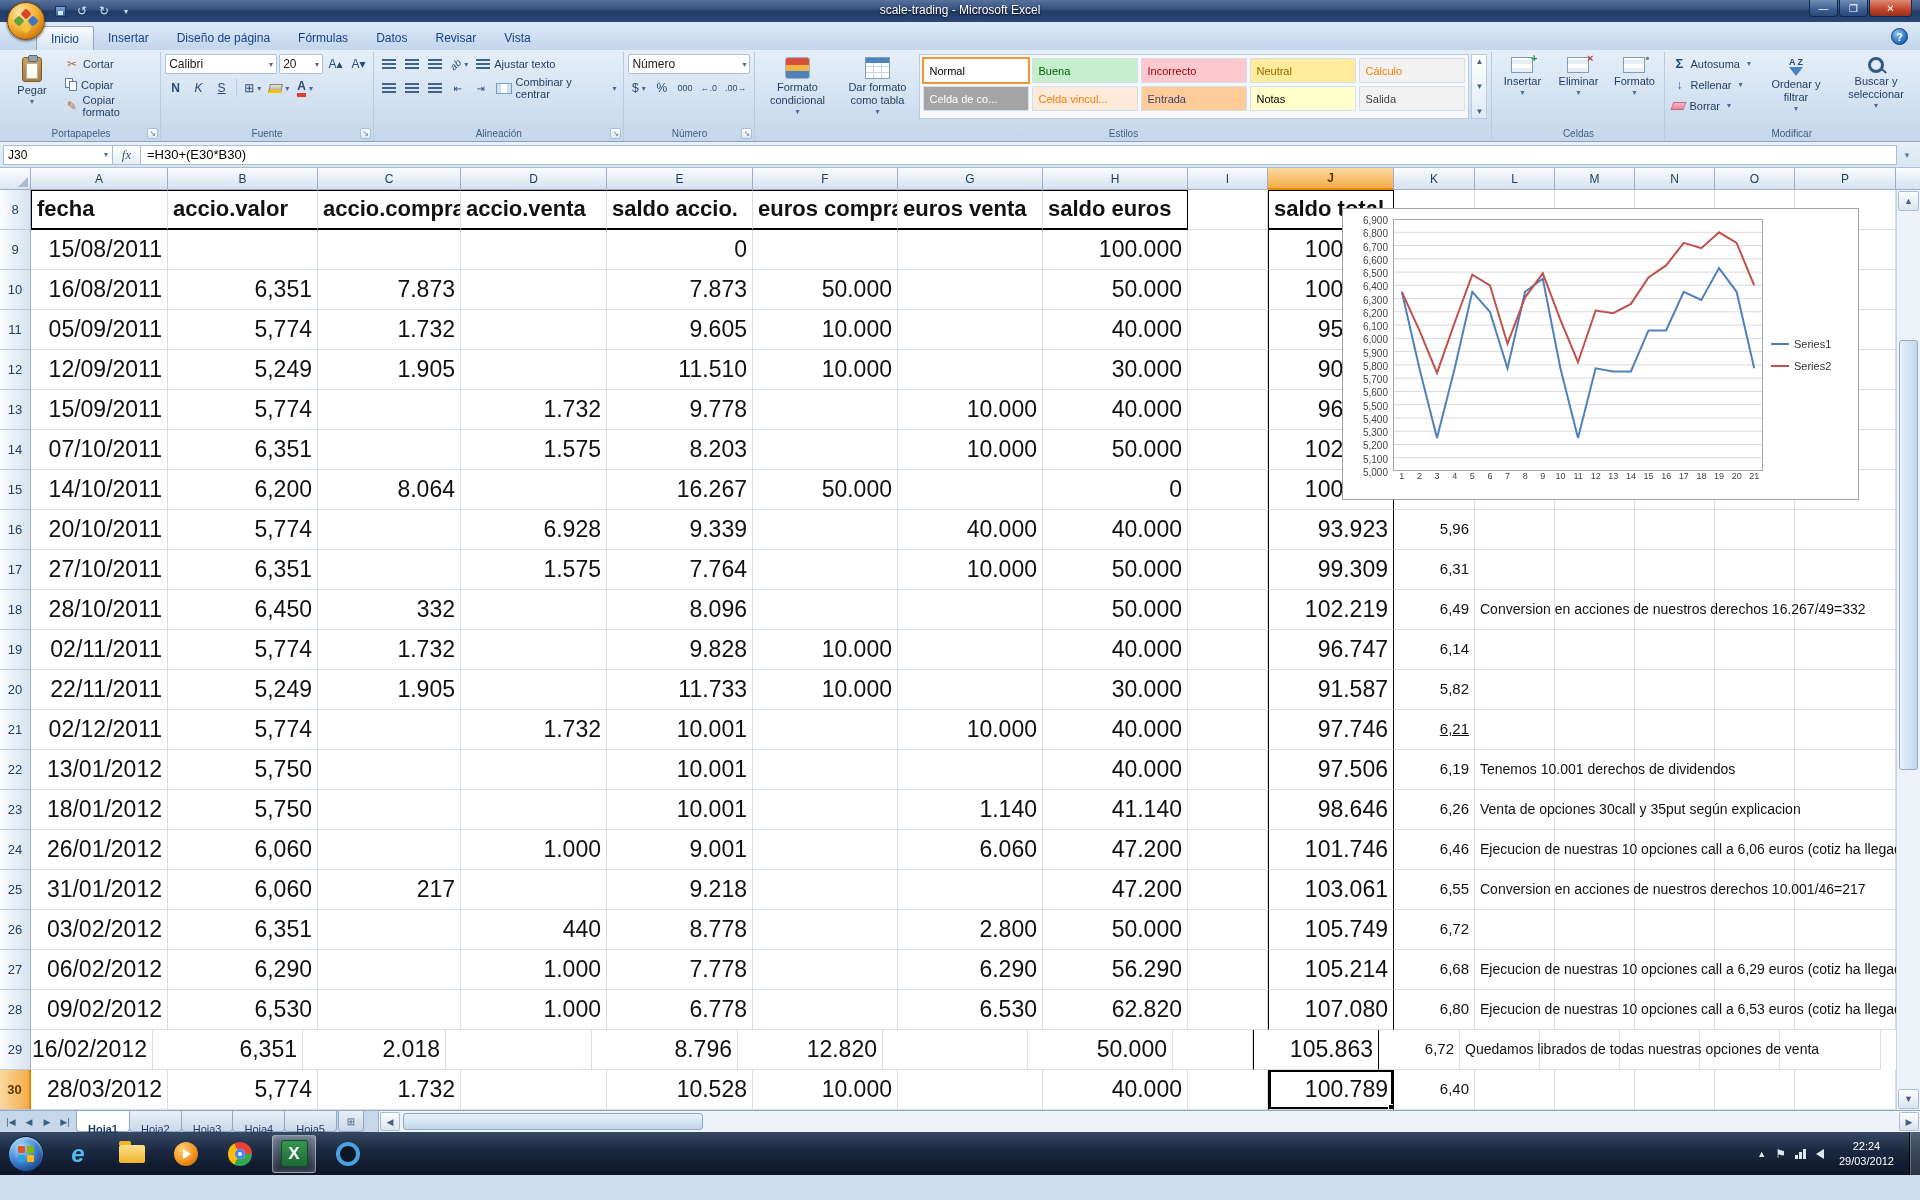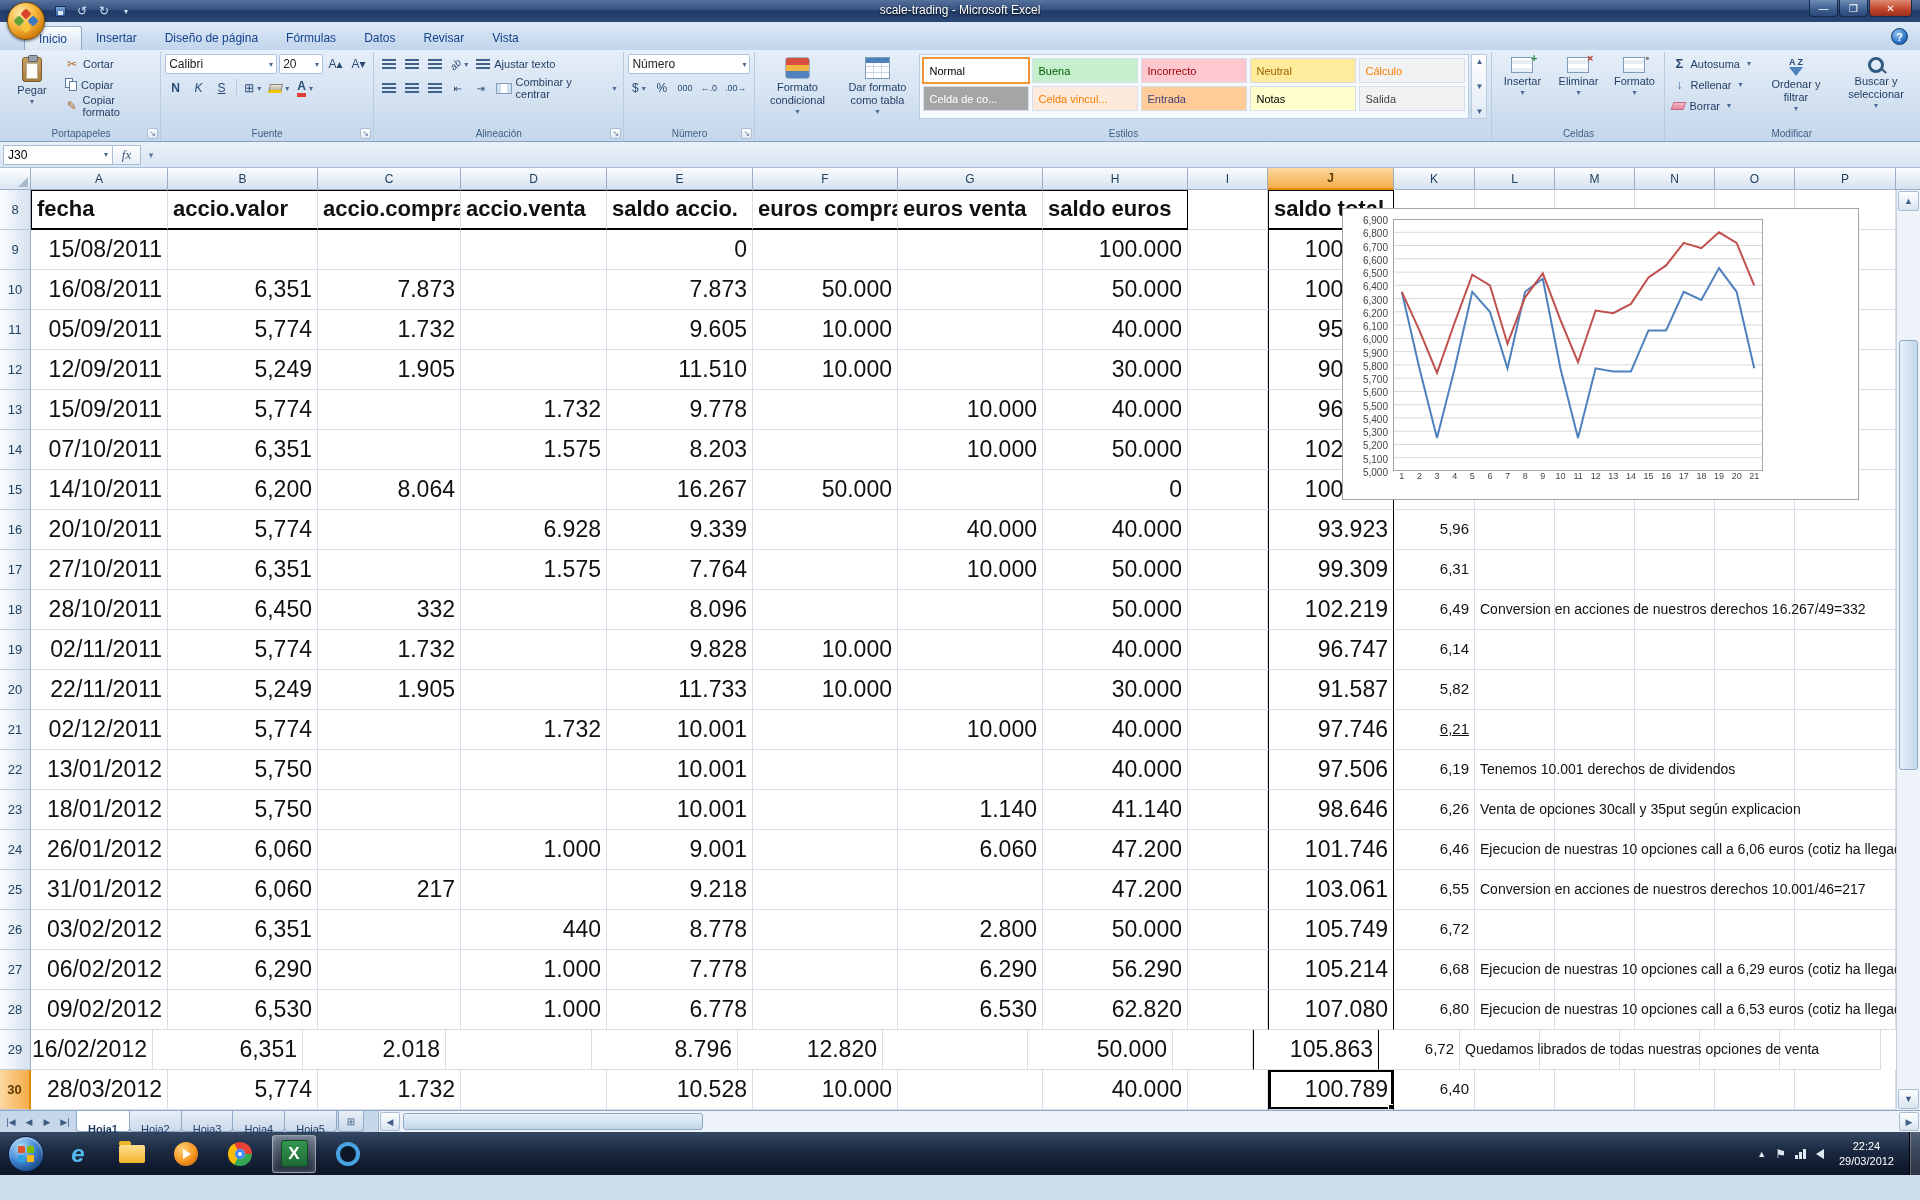--- a/index.html
+++ b/index.html
@@ -30,21 +30,21 @@
     border:1px solid #7a4a06; box-shadow:0 1px 3px rgba(0,0,0,.6); display:flex; align-items:center; justify-content:center; }
   .orb .flower { position:relative; width:18px; height:18px; transform:rotate(45deg); }
   .orb .flower i { position:absolute; width:8px; height:8px; border-radius:2px; }
   .orb .flower i:nth-child(1){ left:0; top:0;  background:#d9472b; }
   .orb .flower i:nth-child(2){ right:0; top:0; background:#3a78c3; }
   .orb .flower i:nth-child(3){ left:0; bottom:0; background:#63a33a; }
   .orb .flower i:nth-child(4){ right:0; bottom:0; background:#f5c63c; }
 
   
   .tabrow { height:28px; background:linear-gradient(#dde9f7,#c2d5ec); display:flex; align-items:flex-end;
-    padding-left:24px; position:relative; }
+    padding-left:36px; position:relative; }
   .rtab { padding:5px 14px 4px; font-size:12px; color:#15428B; }
   .rtab.active { background:linear-gradient(#fcfdfe,#e8f0f8 45%,#d8e5f2); border:1px solid #8da8c6;
     border-bottom:none; border-radius:3px 3px 0 0; }
   .helpbtn { position:absolute; right:12px; top:6px; width:17px; height:17px; border-radius:50%;
     background:radial-gradient(circle at 35% 30%, #8fc3f0, #2e75c8 60%, #174f92); color:#fff;
     font-size:11px; font-weight:bold; display:flex; align-items:center; justify-content:center;
     border:1px solid #113a6b; }
 
   
   .ribbon { height:92px; background:linear-gradient(#e6eff9,#d3e1f1 55%,#c6d7eb); border-bottom:1px solid #86a2c3;
@@ -539,20 +539,21 @@
       <div class="glabel">Modificar</div>
     </div>
   </div>
 
   <div class="formulabar">
     <div class="namebox">
       <span>J30</span>
       <span class="cchev">▾</span>
     </div>
     <div class="fxbtn">fx</div>
+    <div class="fmla">=H30+(E30*B30)</div>
     <div class="fbchev">▾</div>
   </div>
 
   <div class="sheetwrap">
     <div class="headrow">
       <div class="corner"></div>
       <div class="colheads">
           <div class="colh" style="width: 137px;">A</div>
           <div class="colh" style="width: 150px;">B</div>
           <div class="colh" style="width: 143px;">C</div>
@@ -1443,20 +1444,30 @@
             <div>14</div>
             <div>15</div>
             <div>16</div>
             <div>17</div>
             <div>18</div>
             <div>19</div>
             <div>20</div>
             <div>21</div>
           </div>
       </div>
+      <div class="legend">
+          <div class="lgitem">
+            <span class="lgline" style="background: rgb(79, 129, 189);"></span>
+            <span>Series1</span>
+          </div>
+          <div class="lgitem">
+            <span class="lgline" style="background: rgb(192, 80, 77);"></span>
+            <span>Series2</span>
+          </div>
+        </div>
     </div>
   </div>
 
   <div class="tabstrip">
     <div class="tnav">
       <span>|◀</span>
       <span>◀</span>
       <span>▶</span>
       <span>▶|</span>
     </div>

